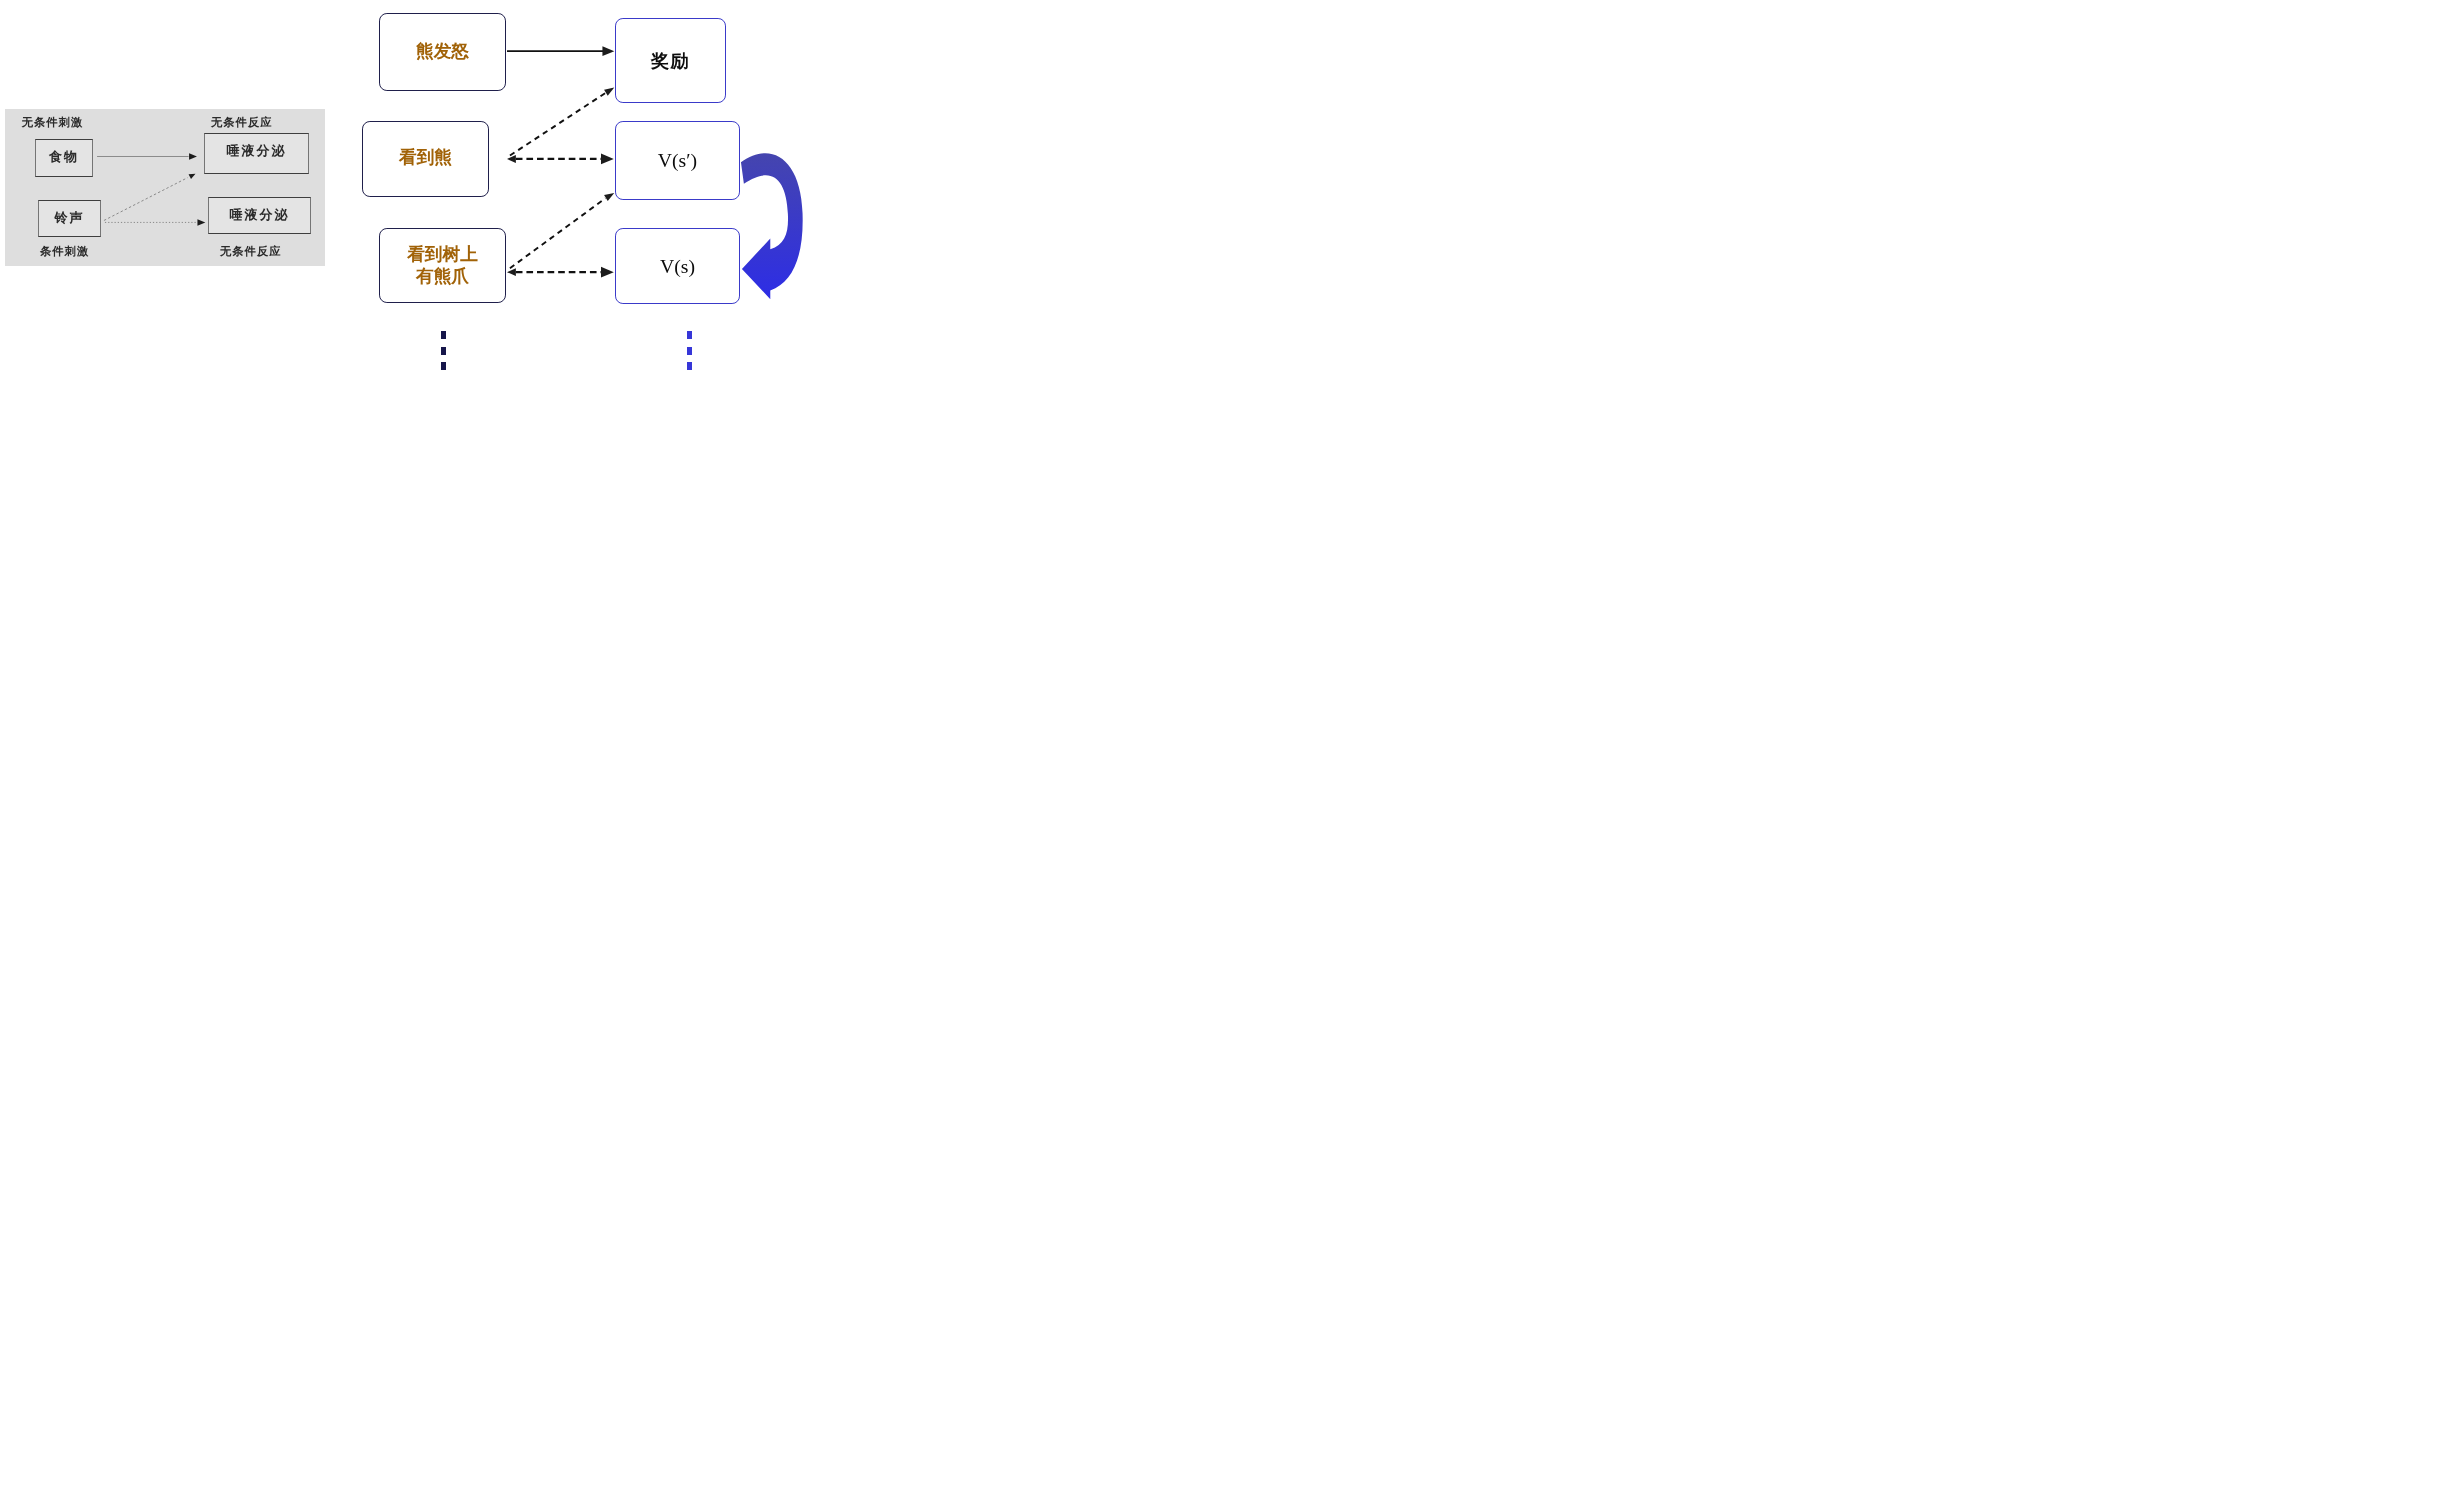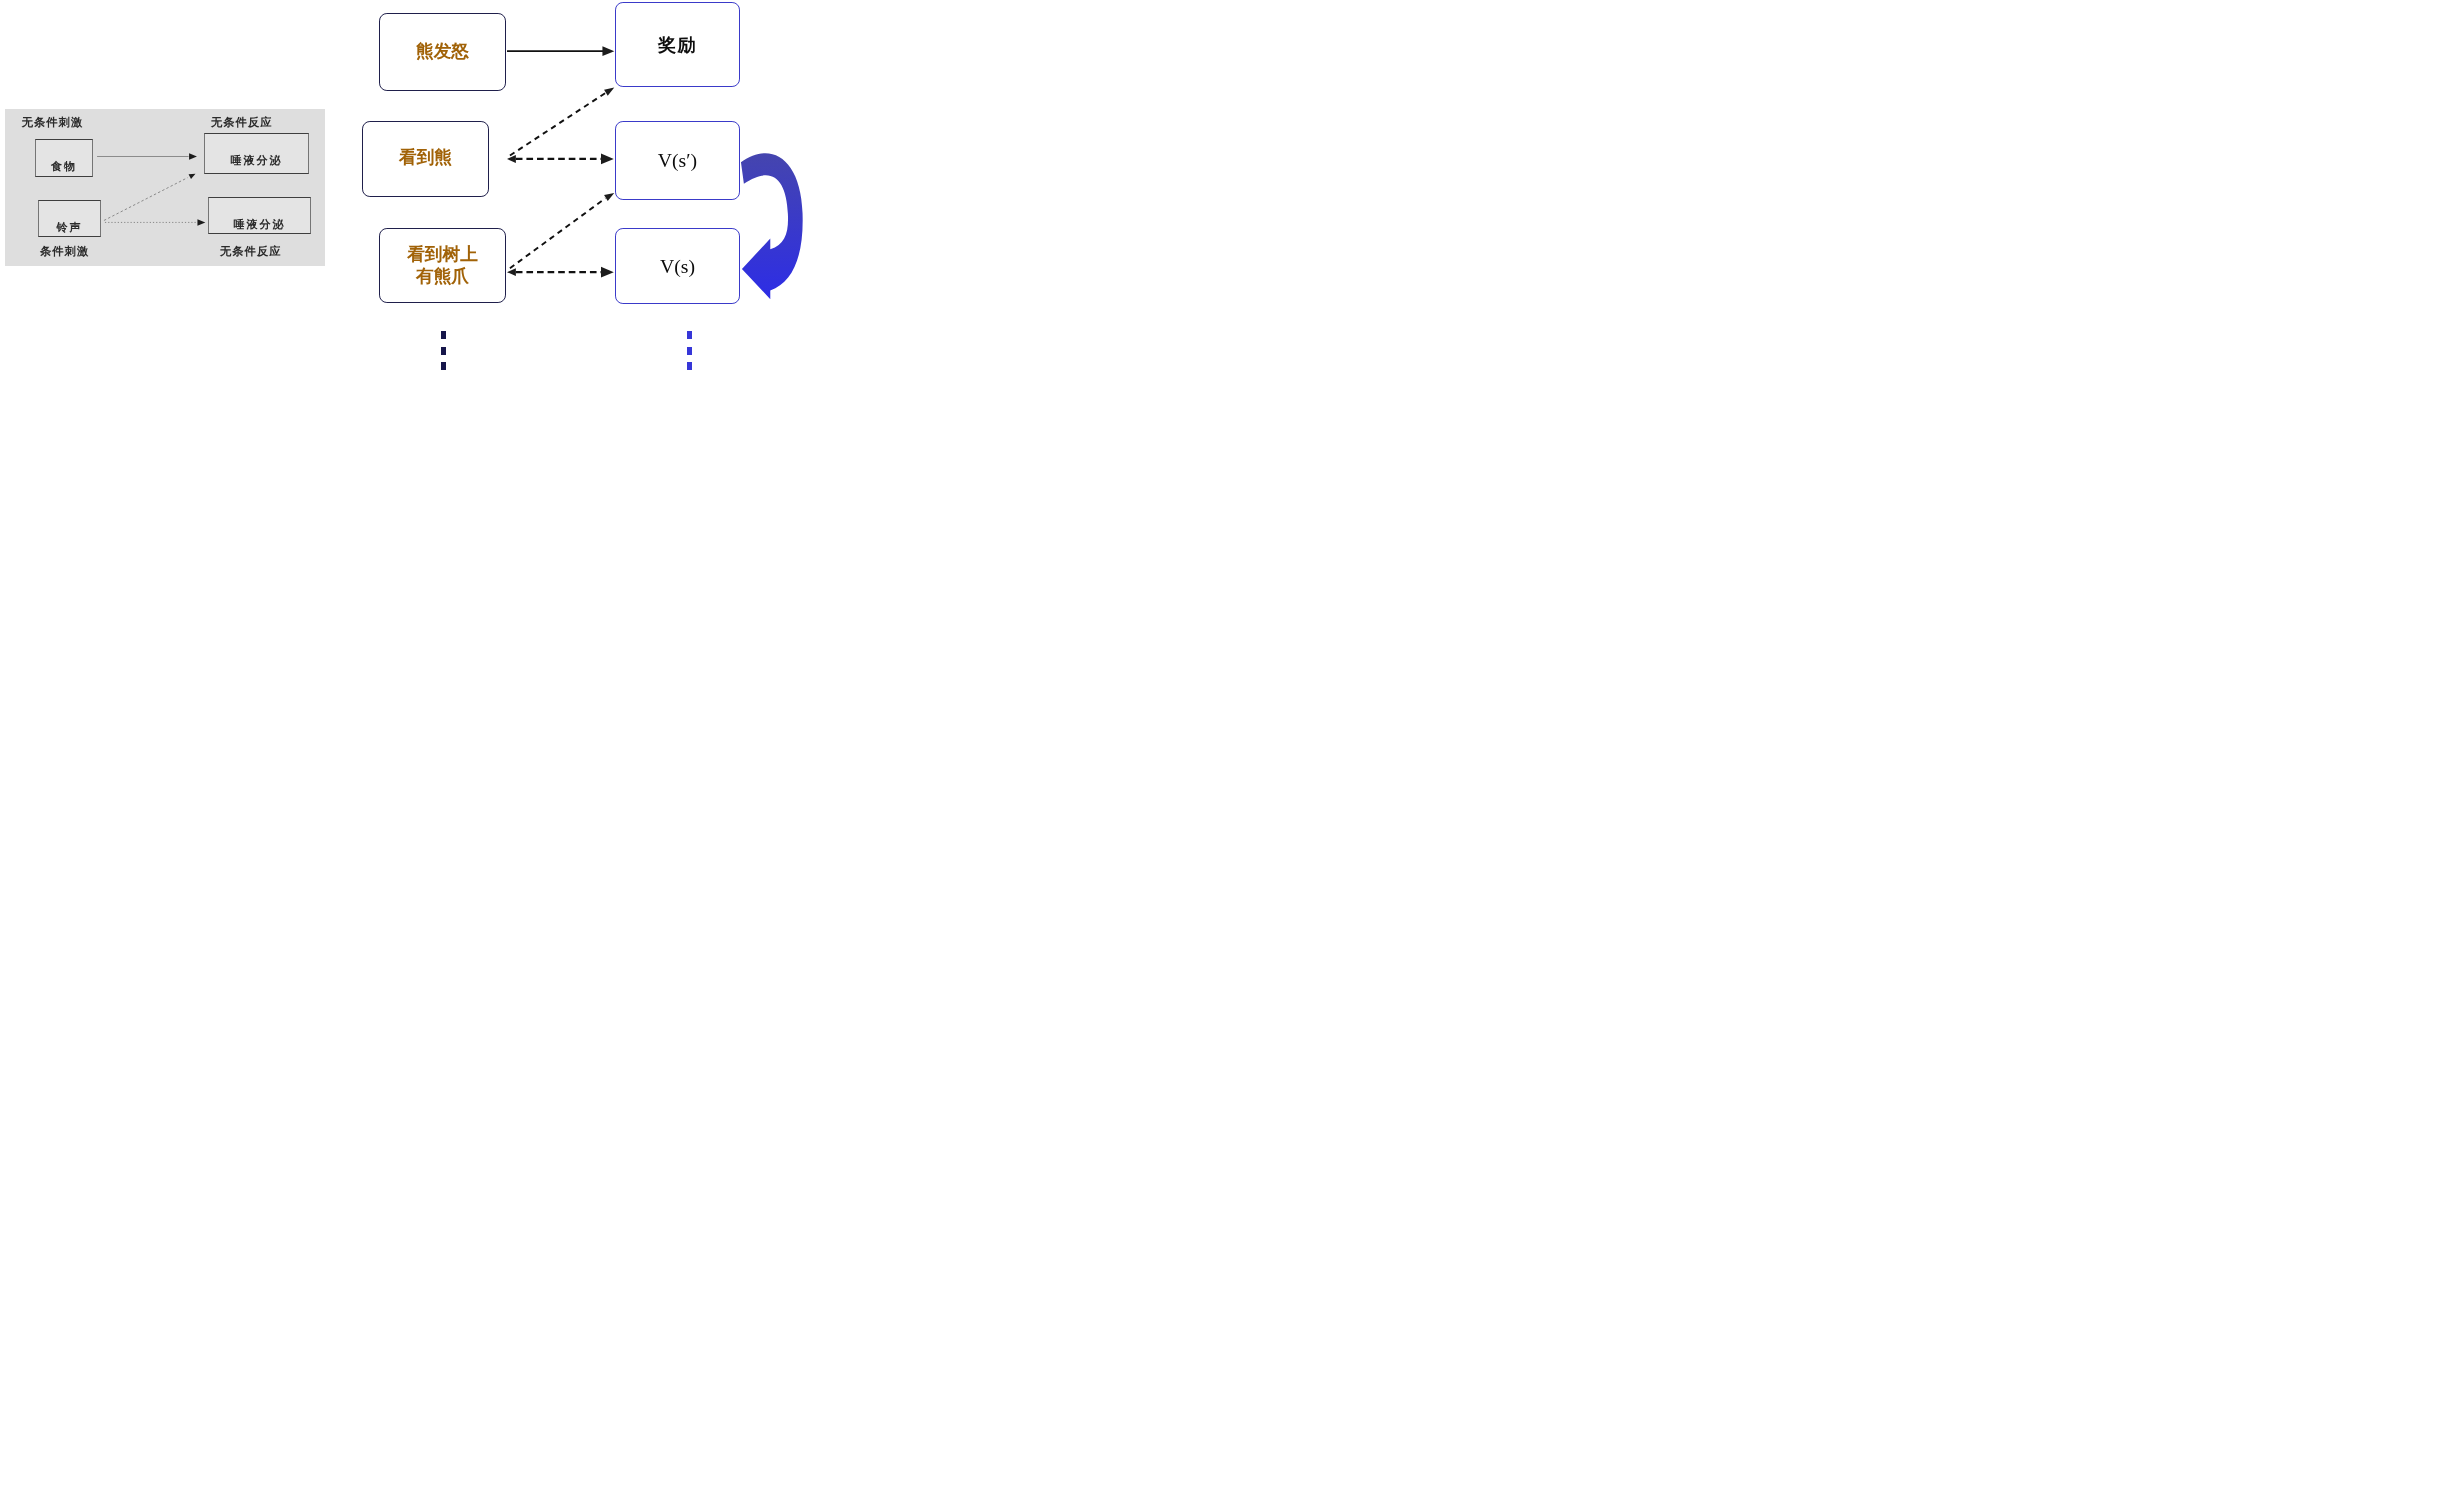--- a/index.html
+++ b/index.html
@@ -16,22 +16,22 @@
   .abs{position:absolute;}
   
   #cc-panel{left:4.9px;top:109px;width:320px;height:157px;background:var(--panel-bg);}
   .cc-label{position:absolute;font-size:11.3px;font-weight:700;color:var(--panel-text);
             letter-spacing:1px;white-space:nowrap;}
   .cc-box{position:absolute;background:var(--panel-box-bg);
           border:0.7px solid var(--panel-border-light);
           border-top:1.7px solid var(--panel-border-dark);
           border-bottom:1.7px solid var(--panel-border-dark);
           box-sizing:border-box;text-align:center;
-          font-size:11px;font-weight:700;color:var(--panel-text);
-          letter-spacing:2px;padding-top:19px;}
+          font-size:13px;font-weight:700;color:var(--panel-text);
+          letter-spacing:2px;padding-top:8px;}
   
   .nodebox{position:absolute;background:#fff;box-sizing:border-box;border-radius:7.9px;
            display:flex;align-items:center;justify-content:center;text-align:center;}
   .state{border:1.5px solid var(--state-border);font-size:17.7px;font-weight:700;color:#a16207;
          font-family:"Liberation Sans",sans-serif;white-space:pre-line;line-height:1.22;}
   .value{border:1.2px solid var(--value-border);color:#0d0d0d;}
   .reward-text{font-family:"Liberation Serif",serif;font-weight:700;font-size:18px;letter-spacing:1.5px;}
   .vtext{font-family:"Liberation Serif",serif;font-weight:500;font-size:19.7px;}
   .dot{position:absolute;width:5.4px;height:8.4px;}
   .dleft{background:var(--dots-left);}  .dright{background:var(--dots-right);}
@@ -73,21 +73,21 @@
       <line x1="213" y1="452" x2="399" y2="452" style="stroke:var(--panel-arrow);stroke-width:1.5;stroke-dasharray:2.5 4;"></line>
       <polygon class="blk" points="417,452 401,445.5 401,458.5"></polygon>
     </g>
   </svg>
 
   <div class="nodebox state" style="left:379px;top:12.8px;width:127px;height:78px;">熊发怒</div>
   <div class="nodebox state" style="left:362px;top:121px;width:127px;height:76px;font-family:Liberation Mono, monospace;">看到熊</div>
   <div class="nodebox state" style="left:379px;top:228px;width:127px;height:75px;">看到树上
 有熊爪</div>
 
-  <div class="nodebox value" style="left:615px;top:2px;width:125px;height:85px;">
+  <div class="nodebox value" style="left:615px;top:18px;width:111px;height:85px;">
     <span class="reward-text">奖励</span>
   </div>
   <div class="nodebox value" style="left:615px;top:121px;width:125px;height:79px;">
     <span class="vtext">V(s′)</span>
   </div>
   <div class="nodebox value" style="left:615px;top:228px;width:125px;height:76px;">
     <span class="vtext">V(s)</span>
   </div>
 
   <svg width="826" height="374" viewBox="0 0 1678 760">

